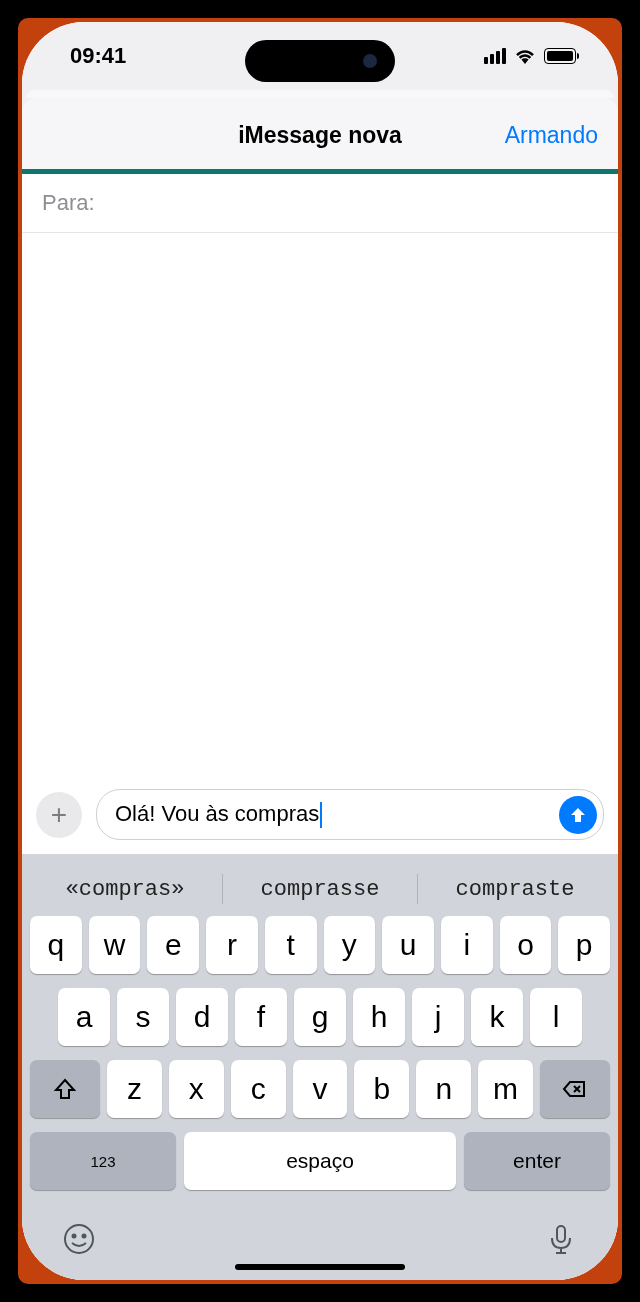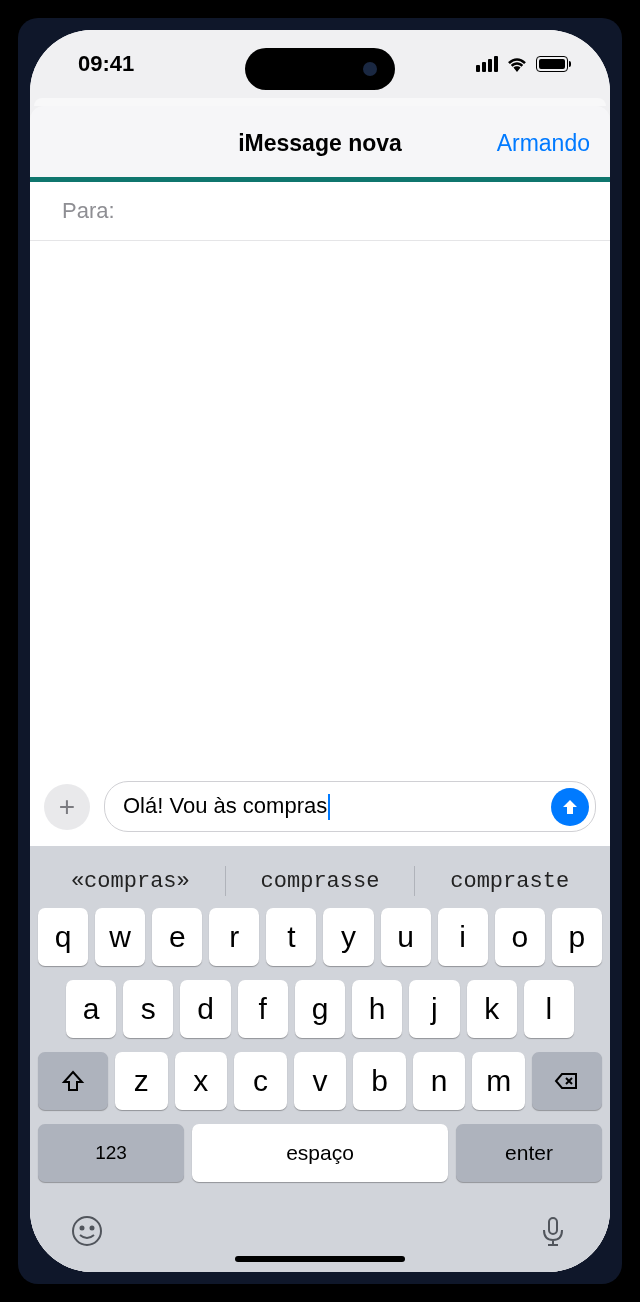--- a/index.html
+++ b/index.html
@@ -15,23 +15,23 @@
       width: 640px;
       height: 1302px;
       background: #000;
       border-radius: 80px;
       padding: 18px;
       position: relative;
     }
     .phone-edge {
       width: 100%;
       height: 100%;
-      background: #0f172a;
-      border-radius: 20px;
-      padding: 12px;
+      background: #c2410c;
+      border-radius: 10px;
+      padding: 4px;
     }
     .screen {
       width: 100%;
       height: 100%;
       background: #fff;
       border-radius: 62px;
       overflow: hidden;
       position: relative;
       display: flex;
       flex-direction: column;
@@ -147,21 +147,21 @@
       font-size: 23px;
     }
     .to-field {
       background: #fff;
       padding: 16px 20px;
       border-bottom: 1px solid #e5e5e7;
       display: flex;
       gap: 8px;
       font-size: 22px;
     }
-    .to-label { color: #8e8e93; margin-left: 12px; }
+    .to-label { color: #8e8e93; }
     .to-name { color: #007aff; }
     .messages-area {
       flex: 1;
       background: #fff;
     }
     .compose-bar {
       background: #fff;
       padding: 10px 14px 14px;
       display: flex;
       align-items: center;
@@ -258,21 +258,21 @@
     .key-special svg { width: 26px; height: 26px; }
     .bottom-row {
       display: flex;
       gap: 8px;
       margin-bottom: 14px;
       padding: 0 2px;
     }
     .key-123 {
       flex: 0 0 146px;
       background: #aeb3bd;
-      font-size: 19px;
+      font-size: 15px;
     }
     .key-space {
       flex: 1;
       font-size: 21px;
     }
     .key-enter {
       flex: 0 0 146px;
       background: #aeb3bd;
       font-size: 21px;
     }

